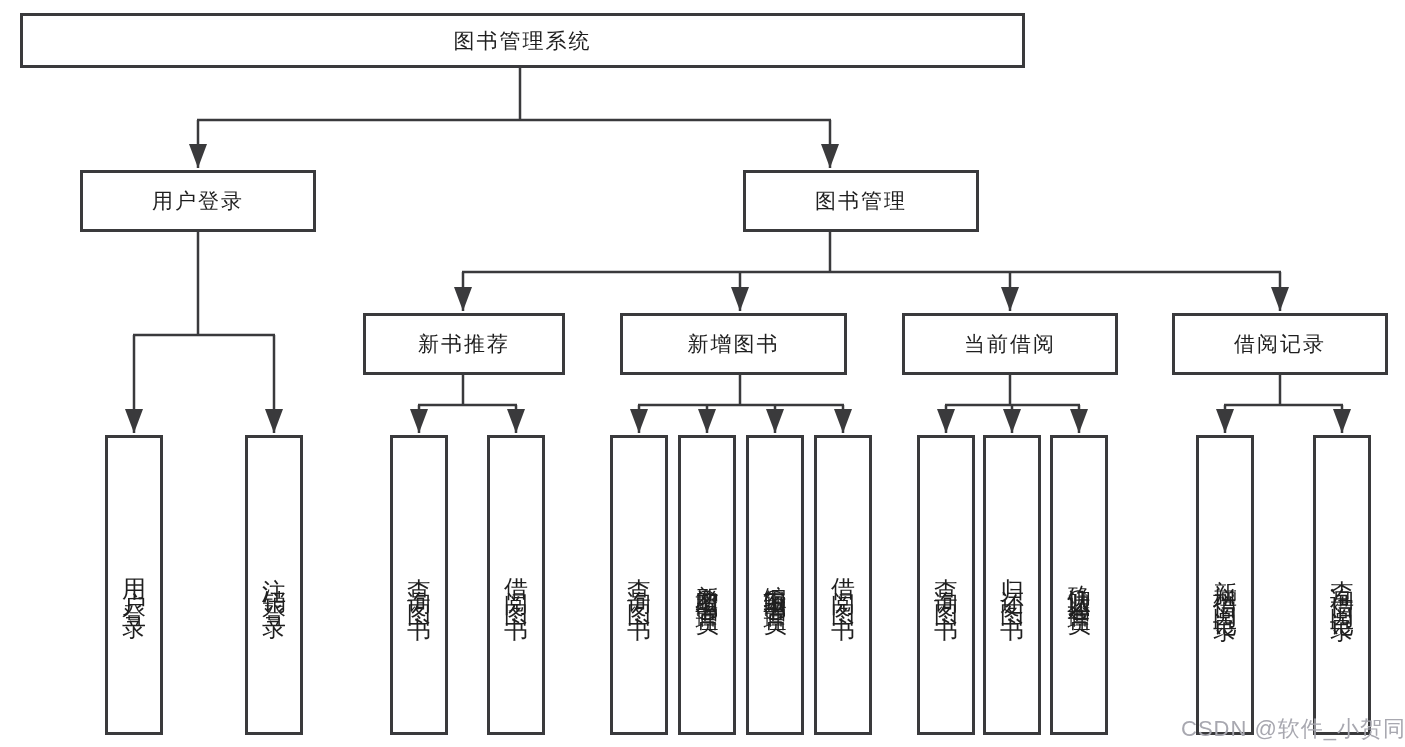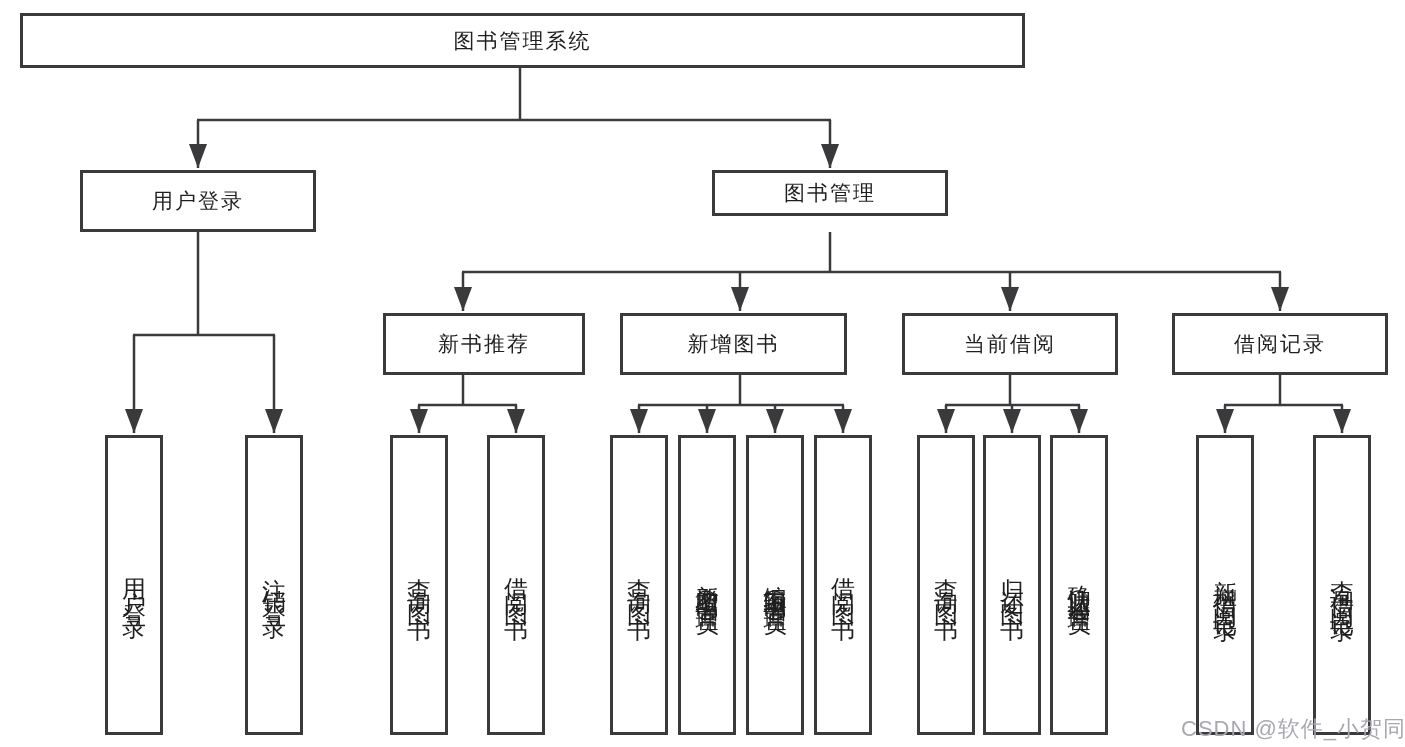--- a/index.html
+++ b/index.html
@@ -105,25 +105,25 @@
     </g>
   </svg>
 
   <div class="node h-node" style="left:20px; top:13px; width:1005px; height:55px;">
     <span>图书管理系统</span>
   </div>
 
   <div class="node h-node" style="left:80px; top:170px; width:236px; height:62px;">
     <span>用户登录</span>
   </div>
-  <div class="node h-node" style="left:712px; top:170px; width:236px; height:46px;">
+  <div class="node h-node" style="left:743px; top:170px; width:236px; height:62px;">
     <span>图书管理</span>
   </div>
 
-  <div class="node h-node" style="left:383px; top:313px; width:202px; height:62px;">
+  <div class="node h-node" style="left:363px; top:313px; width:202px; height:62px;">
     <span>新书推荐</span>
   </div>
   <div class="node h-node" style="left:620px; top:313px; width:227px; height:62px;">
     <span>新增图书</span>
   </div>
   <div class="node h-node" style="left:902px; top:313px; width:216px; height:62px;text-align:right;">
     <span>当前借阅</span>
   </div>
   <div class="node h-node" style="left:1172px; top:313px; width:216px; height:62px;">
     <span>借阅记录</span>

